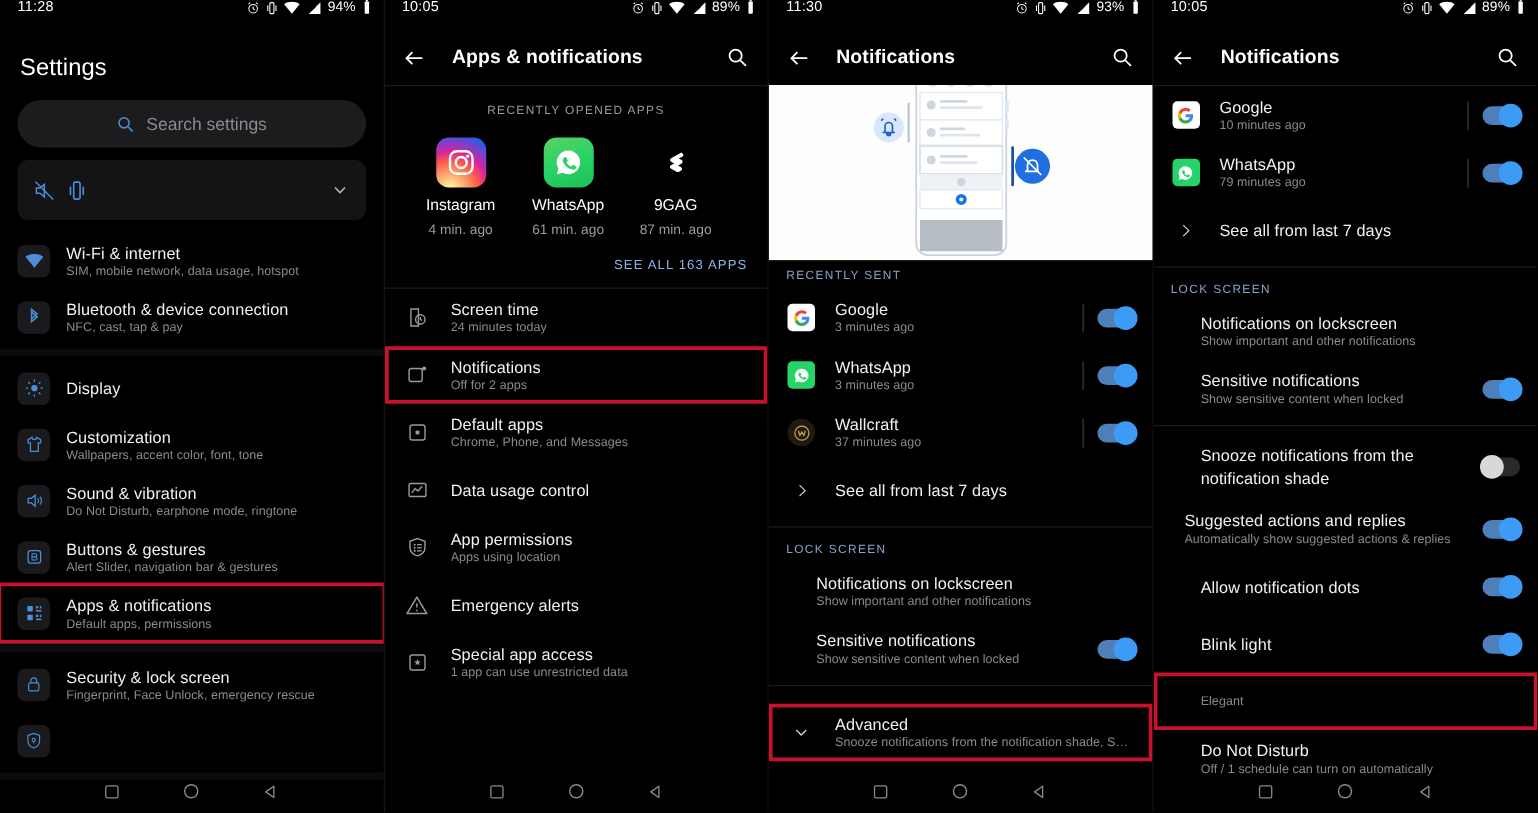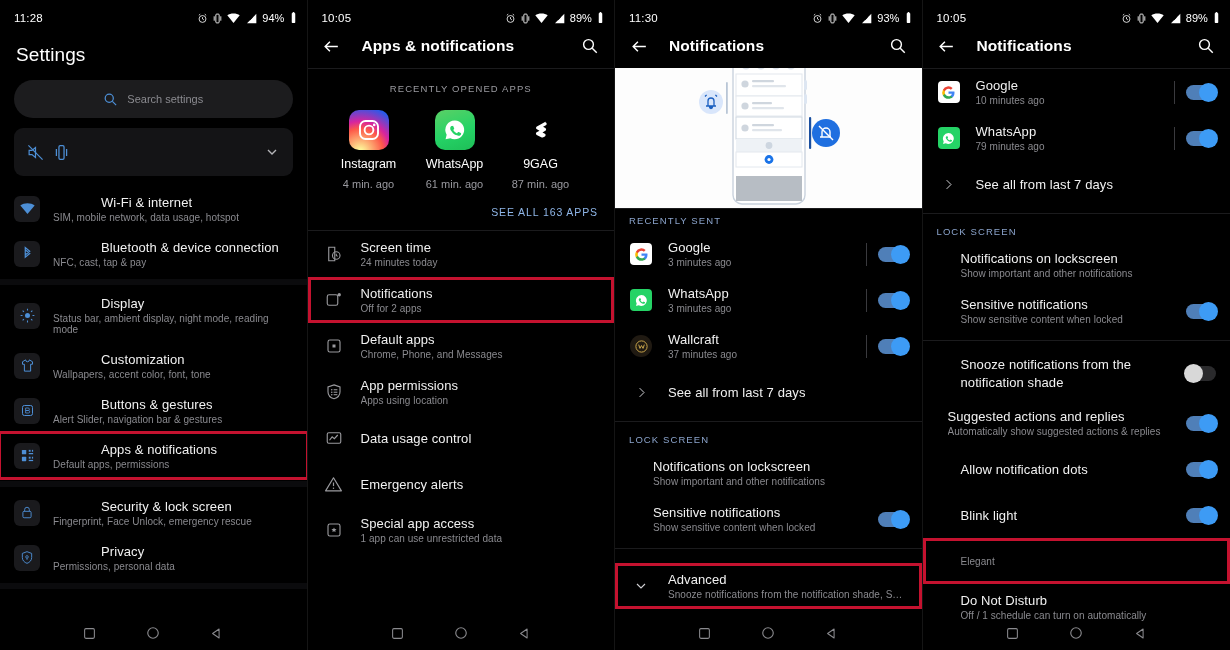--- a/index.html
+++ b/index.html
@@ -5,50 +5,50 @@
   * { margin:0; padding:0; box-sizing:border-box; }
   html,body { width:1230px; height:650px; background:#000; overflow:hidden; }
   body { font-family:"Liberation Sans", sans-serif; }
 
   .screens { display:flex; width:1230px; height:650px; }
   .screen { width:307.5px; height:650px; background:#000; position:relative;
             border-right:1px solid #151515; overflow:hidden; }
   .screen:last-child { border-right:none; }
 
   
-  .statusbar { height:24px; display:flex; align-items:flex-end; justify-content:space-between;
+  .statusbar { height:24px; display:flex; align-items:flex-start; justify-content:space-between;
                padding:0 10px 0 14px; color:#fff; font-size:11.5px; }
   .sb-time { letter-spacing:.2px; }
   .sb-right { display:flex; align-items:center; gap:5px; }
   .sb-right svg { display:block; }
   .sb-pct { font-size:11px; letter-spacing:.1px; }
 
   
   .big-title { color:#fff; font-size:19px; padding:20px 28px 0 16px; letter-spacing:.1px; }
   .appbar { height:44px; display:flex; align-items:center; padding:0 12px; gap:18px; }
   .appbar .abt { color:#fff; font-size:15.5px; font-weight:bold; flex:1; letter-spacing:.1px; }
   .appbar svg { display:block; }
   .ic-btn { width:24px; height:24px; display:flex; align-items:center; justify-content:center; }
 
   
   .searchbar { margin:14px 14px 0 14px; height:38px; background:#1c1c1e; border-radius:19px;
                display:flex; align-items:center; justify-content:center; gap:9px; }
-  .searchbar .ph { color:#8b8b90; font-size:11px; }
+  .searchbar .ph { color:#8b8b90; font-size:14px; }
 
   .sugg { margin:10px 14px 0 14px; height:48px; background:#141416; border-radius:9px;
           display:flex; align-items:center; padding:0 13px; gap:11px; }
   .sugg .sp { flex:1; }
 
   
   .slist { margin-top:10px; }
   .srow { display:flex; align-items:center; gap:13px; padding:8px 14px; min-height:45px; position:relative; }
   .sicon { width:26px; height:26px; border-radius:6px; background:#1a1a1d;
            display:flex; align-items:center; justify-content:center; flex:0 0 26px; }
   .stext { display:flex; flex-direction:column; gap:2px; }
-  .stitle { color:#f1f1f1; font-size:13px; letter-spacing:.1px;margin-left:48px; }
+  .stitle { color:#f1f1f1; font-size:13px; letter-spacing:.1px; }
   .ssub { color:#8a8a8f; font-size:10px; letter-spacing:.05px; }
   .group-div { height:6px; background:#0b0b0d; margin:3px 0; }
 
   .hl { outline:3px solid #c4122f; outline-offset:-1px; }
   .hl-wide { position:absolute; left:0; right:0; top:0; bottom:0;
              border:3px solid #c4122f; pointer-events:none; }
 
   
   .sect-div { height:1px; background:#1b1b1d; }
   .ro-label { color:#9a9aa0; font-size:9.5px; letter-spacing:1.1px; text-align:center; padding:14px 0 0 0; }
@@ -184,32 +184,43 @@
         <span class="sicon">
             <svg width="15" height="15" viewBox="0 0 24 24">
               <circle cx="12" cy="12" r="4" fill="#4d8fd6"></circle>
               <g stroke="#4d8fd6" stroke-width="1.7">
                 <path d="M12 1v3M12 20v3M1 12h3M20 12h3M4.2 4.2l2.1 2.1M17.7 17.7l2.1 2.1M19.8 4.2l-2.1 2.1M6.3 17.7l-2.1 2.1"></path>
               </g>
             </svg>
           </span>
         <span class="stext">
             <span class="stitle">Display</span>
-            <span class="ssub">Status bar, ambient display, night mode, reading mode</span>
           </span>
       </div>
       <div class="srow">
         <span class="sicon">
             <svg width="15" height="15" viewBox="0 0 24 24">
               <path d="M9 3L4 6v4h3v11h10V10h3V6l-5-3a3 3 0 01-6 0z" fill="none" stroke="#4d8fd6" stroke-width="1.6"></path>
             </svg>
           </span>
         <span class="stext">
             <span class="stitle">Customization</span>
             <span class="ssub">Wallpapers, accent color, font, tone</span>
+          </span>
+      </div>
+      <div class="srow">
+        <span class="sicon">
+            <svg width="15" height="15" viewBox="0 0 24 24">
+              <path d="M4 9v6h4l5 4V5L8 9H4z" fill="none" stroke="#4d8fd6" stroke-width="1.6"></path>
+              <path d="M16 9a4 4 0 010 6M19 7a7 7 0 010 10" fill="none" stroke="#4d8fd6" stroke-width="1.5"></path>
+            </svg>
+          </span>
+        <span class="stext">
+            <span class="stitle">Sound &amp; vibration</span>
+            <span class="ssub">Do Not Disturb, earphone mode, ringtone</span>
           </span>
       </div>
       <div class="srow">
         <span class="sicon">
             <svg width="15" height="15" viewBox="0 0 24 24">
               <rect x="4" y="4" width="16" height="16" rx="3" fill="none" stroke="#4d8fd6" stroke-width="1.6"></rect>
               <path d="M9 8h4a2 2 0 010 4H9zm0 4h4.5a2 2 0 010 4H9z" fill="none" stroke="#4d8fd6" stroke-width="1.3"></path>
             </svg>
           </span>
         <span class="stext">
@@ -251,24 +262,20 @@
           </span>
       </div>
       <div class="srow">
         <span class="sicon">
             <svg width="14" height="15" viewBox="0 0 24 24">
               <path d="M12 2l8 3v7c0 5-3.5 8.5-8 10-4.5-1.5-8-5-8-10V5l8-3z" fill="none" stroke="#4d8fd6" stroke-width="1.6"></path>
               <circle cx="12" cy="11" r="2.2" fill="none" stroke="#4d8fd6" stroke-width="1.4"></circle>
               <path d="M12 13v3" stroke="#4d8fd6" stroke-width="1.4"></path>
             </svg>
           </span>
-        <span class="stext">
-            <span class="stitle">Privacy</span>
-            <span class="ssub">Permissions, personal data</span>
-          </span>
       </div>
       <div class="group-div"></div>
     </div>
 
     <div class="navbar">
       <svg width="13" height="13" viewBox="0 0 20 20">
           <rect x="2.5" y="2.5" width="15" height="15" rx="2" fill="none" stroke="#8a8a8e" stroke-width="1.6"></rect>
         </svg>
       <svg width="14" height="14" viewBox="0 0 20 20">
           <circle cx="10" cy="10" r="7.5" fill="none" stroke="#8a8a8e" stroke-width="1.6"></circle>
@@ -391,20 +398,31 @@
       <div class="lrow">
         <span class="lico">
             <svg width="18" height="18" viewBox="0 0 24 24">
               <rect x="4" y="4" width="16" height="16" rx="2.5" fill="none" stroke="#9a9a9e" stroke-width="1.5"></rect>
               <rect x="10" y="10" width="4" height="4" fill="#9a9a9e"></rect>
             </svg>
           </span>
         <span class="ltext">
             <span class="ltitle">Default apps</span>
             <span class="lsub">Chrome, Phone, and Messages</span>
+          </span>
+      </div>
+      <div class="lrow">
+        <span class="lico">
+            <svg width="18" height="18" viewBox="0 0 24 24">
+              <rect x="3" y="5" width="18" height="14" rx="2" fill="none" stroke="#9a9a9e" stroke-width="1.5"></rect>
+              <path d="M6 15l3.5-4.5 3 2.5L17 8" fill="none" stroke="#9a9a9e" stroke-width="1.5"></path>
+            </svg>
+          </span>
+        <span class="ltext">
+            <span class="ltitle">Data usage control</span>
           </span>
       </div>
       <div class="lrow">
         <span class="lico">
             <svg width="18" height="18" viewBox="0 0 24 24">
               <path d="M12 2.5l8 2.8v6.4c0 4.7-3.3 8-8 9.3-4.7-1.3-8-4.6-8-9.3V5.3l8-2.8z" fill="none" stroke="#9a9a9e" stroke-width="1.5"></path>
               <g fill="#9a9a9e">
                 <circle cx="9" cy="9" r="1.1"></circle>
                 <rect x="11.5" y="8.3" width="5" height="1.4"></rect>
                 <circle cx="9" cy="12.3" r="1.1"></circle>
@@ -414,31 +432,20 @@
               </g>
             </svg>
           </span>
         <span class="ltext">
             <span class="ltitle">App permissions</span>
             <span class="lsub">Apps using location</span>
           </span>
       </div>
       <div class="lrow">
         <span class="lico">
-            <svg width="18" height="18" viewBox="0 0 24 24">
-              <rect x="3" y="5" width="18" height="14" rx="2" fill="none" stroke="#9a9a9e" stroke-width="1.5"></rect>
-              <path d="M6 15l3.5-4.5 3 2.5L17 8" fill="none" stroke="#9a9a9e" stroke-width="1.5"></path>
-            </svg>
-          </span>
-        <span class="ltext">
-            <span class="ltitle">Data usage control</span>
-          </span>
-      </div>
-      <div class="lrow">
-        <span class="lico">
             <svg width="19" height="19" viewBox="0 0 24 24">
               <path d="M12 3.5L22 20H2L12 3.5z" fill="none" stroke="#9a9a9e" stroke-width="1.5" stroke-linejoin="round"></path>
               <path d="M12 9.5v4.5" stroke="#9a9a9e" stroke-width="1.5"></path>
               <circle cx="12" cy="16.8" r=".9" fill="#9a9a9e"></circle>
             </svg>
           </span>
         <span class="ltext">
             <span class="ltitle">Emergency alerts</span>
           </span>
       </div>

